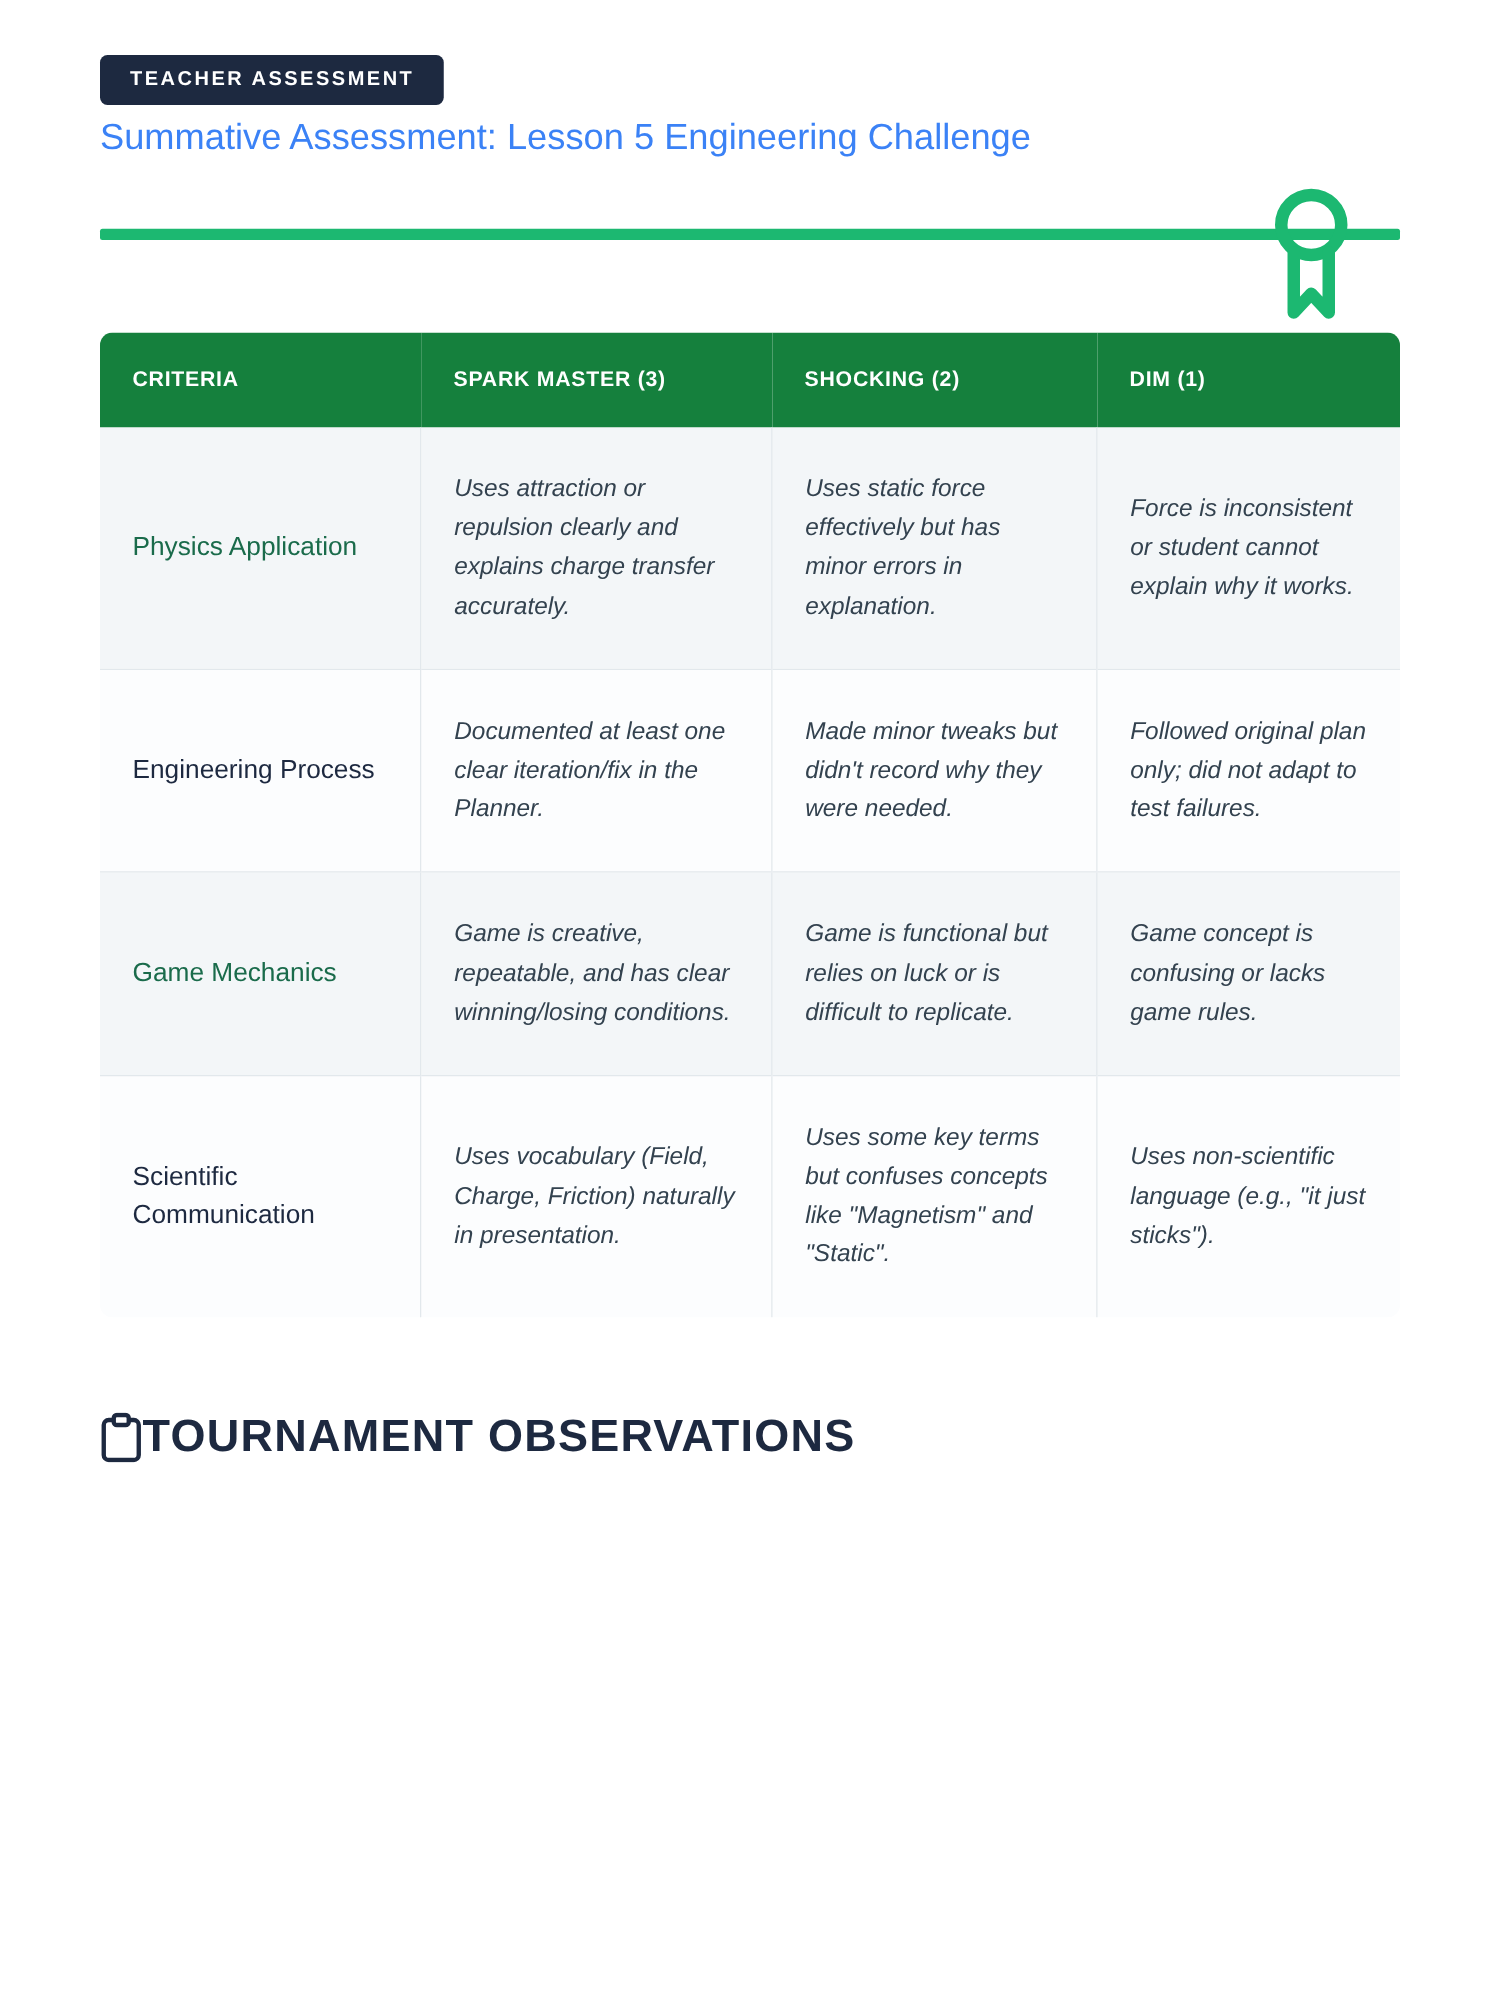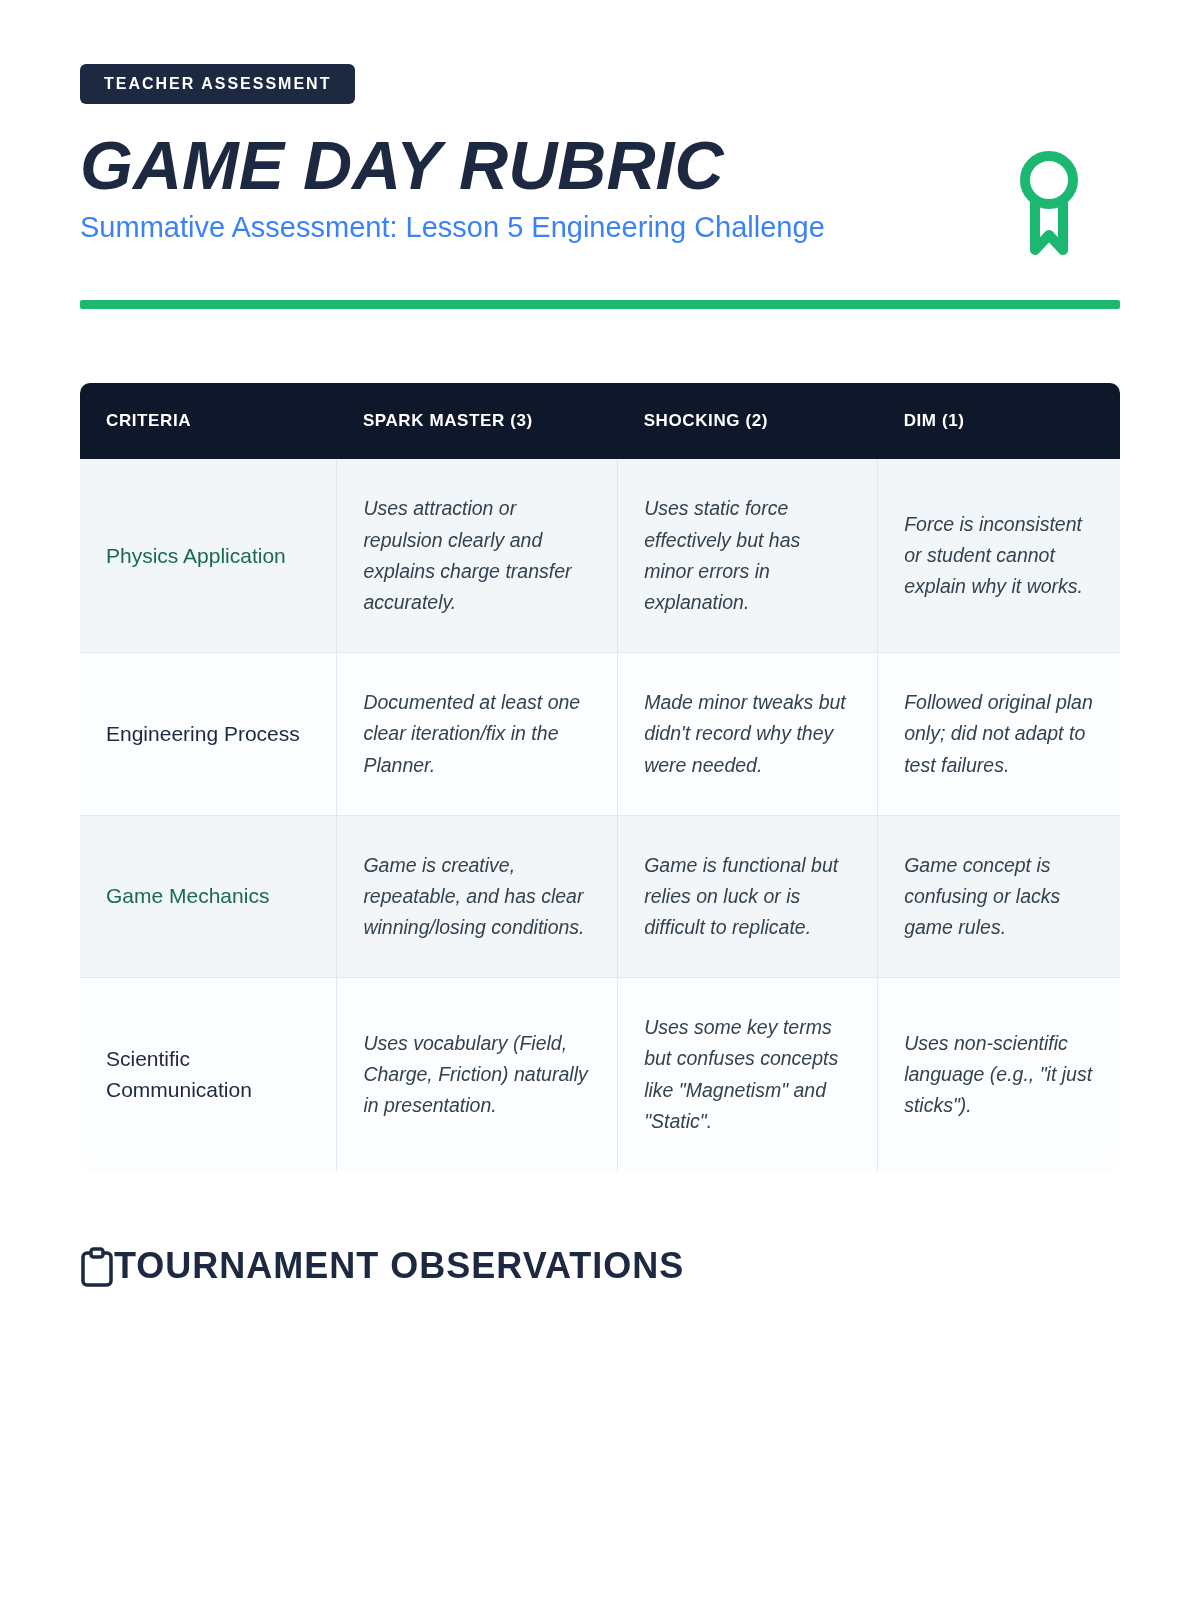--- a/index.html
+++ b/index.html
@@ -8,21 +8,21 @@
     width: 1200px;
     height: 1600px;
     overflow: hidden;
     position: relative;
     font-family: "Liberation Sans", sans-serif;
     color: #1d2940;
   }
   .page {
     width: 1200px;
     height: 1600px;
-    padding: 64px 80px 0 80px;
+    padding: 44px 80px 0 80px;
     position: relative;
   }
 
   
   .badge {
     display: inline-block;
     background: #1d2940;
     color: #ffffff;
     font-size: 16px;
     font-weight: 700;
@@ -83,21 +83,21 @@
     width: 100%;
     border-collapse: collapse;
     table-layout: fixed;
   }
   table.rubric col.c1 { width: 24.7%; }
   table.rubric col.c2 { width: 27.0%; }
   table.rubric col.c3 { width: 25.0%; }
   table.rubric col.c4 { width: 23.3%; }
 
   thead th {
-    background: #0f172a;
+    background: #15803d;
     color: #ffffff;
     font-size: 17px;
     font-weight: 700;
     letter-spacing: 0.6px;
     text-align: left;
     padding: 28px 26px;
     vertical-align: middle;
   }
 
   tbody td {
@@ -141,21 +141,20 @@
 </style>
 </head>
 <body>
 
 <div class="page">
 
   <div class="badge">
     <span>TEACHER ASSESSMENT</span>
   </div>
 
-  <h1 class="title">GAME DAY RUBRIC</h1>
   <div class="subtitle">Summative Assessment: Lesson 5 Engineering Challenge</div>
 
   <svg class="ribbon-icon" viewBox="0 0 66 112" fill="none" xmlns="http://www.w3.org/2000/svg">
     <circle cx="33" cy="32" r="24" stroke="#1cb871" stroke-width="10"></circle>
     <path d="M19 54 L19 102 L33 87 L47 102 L47 54" stroke="#1cb871" stroke-width="10" stroke-linejoin="round" stroke-linecap="round" fill="none"></path>
   </svg>
 
   <div class="divider"></div>
 
 

